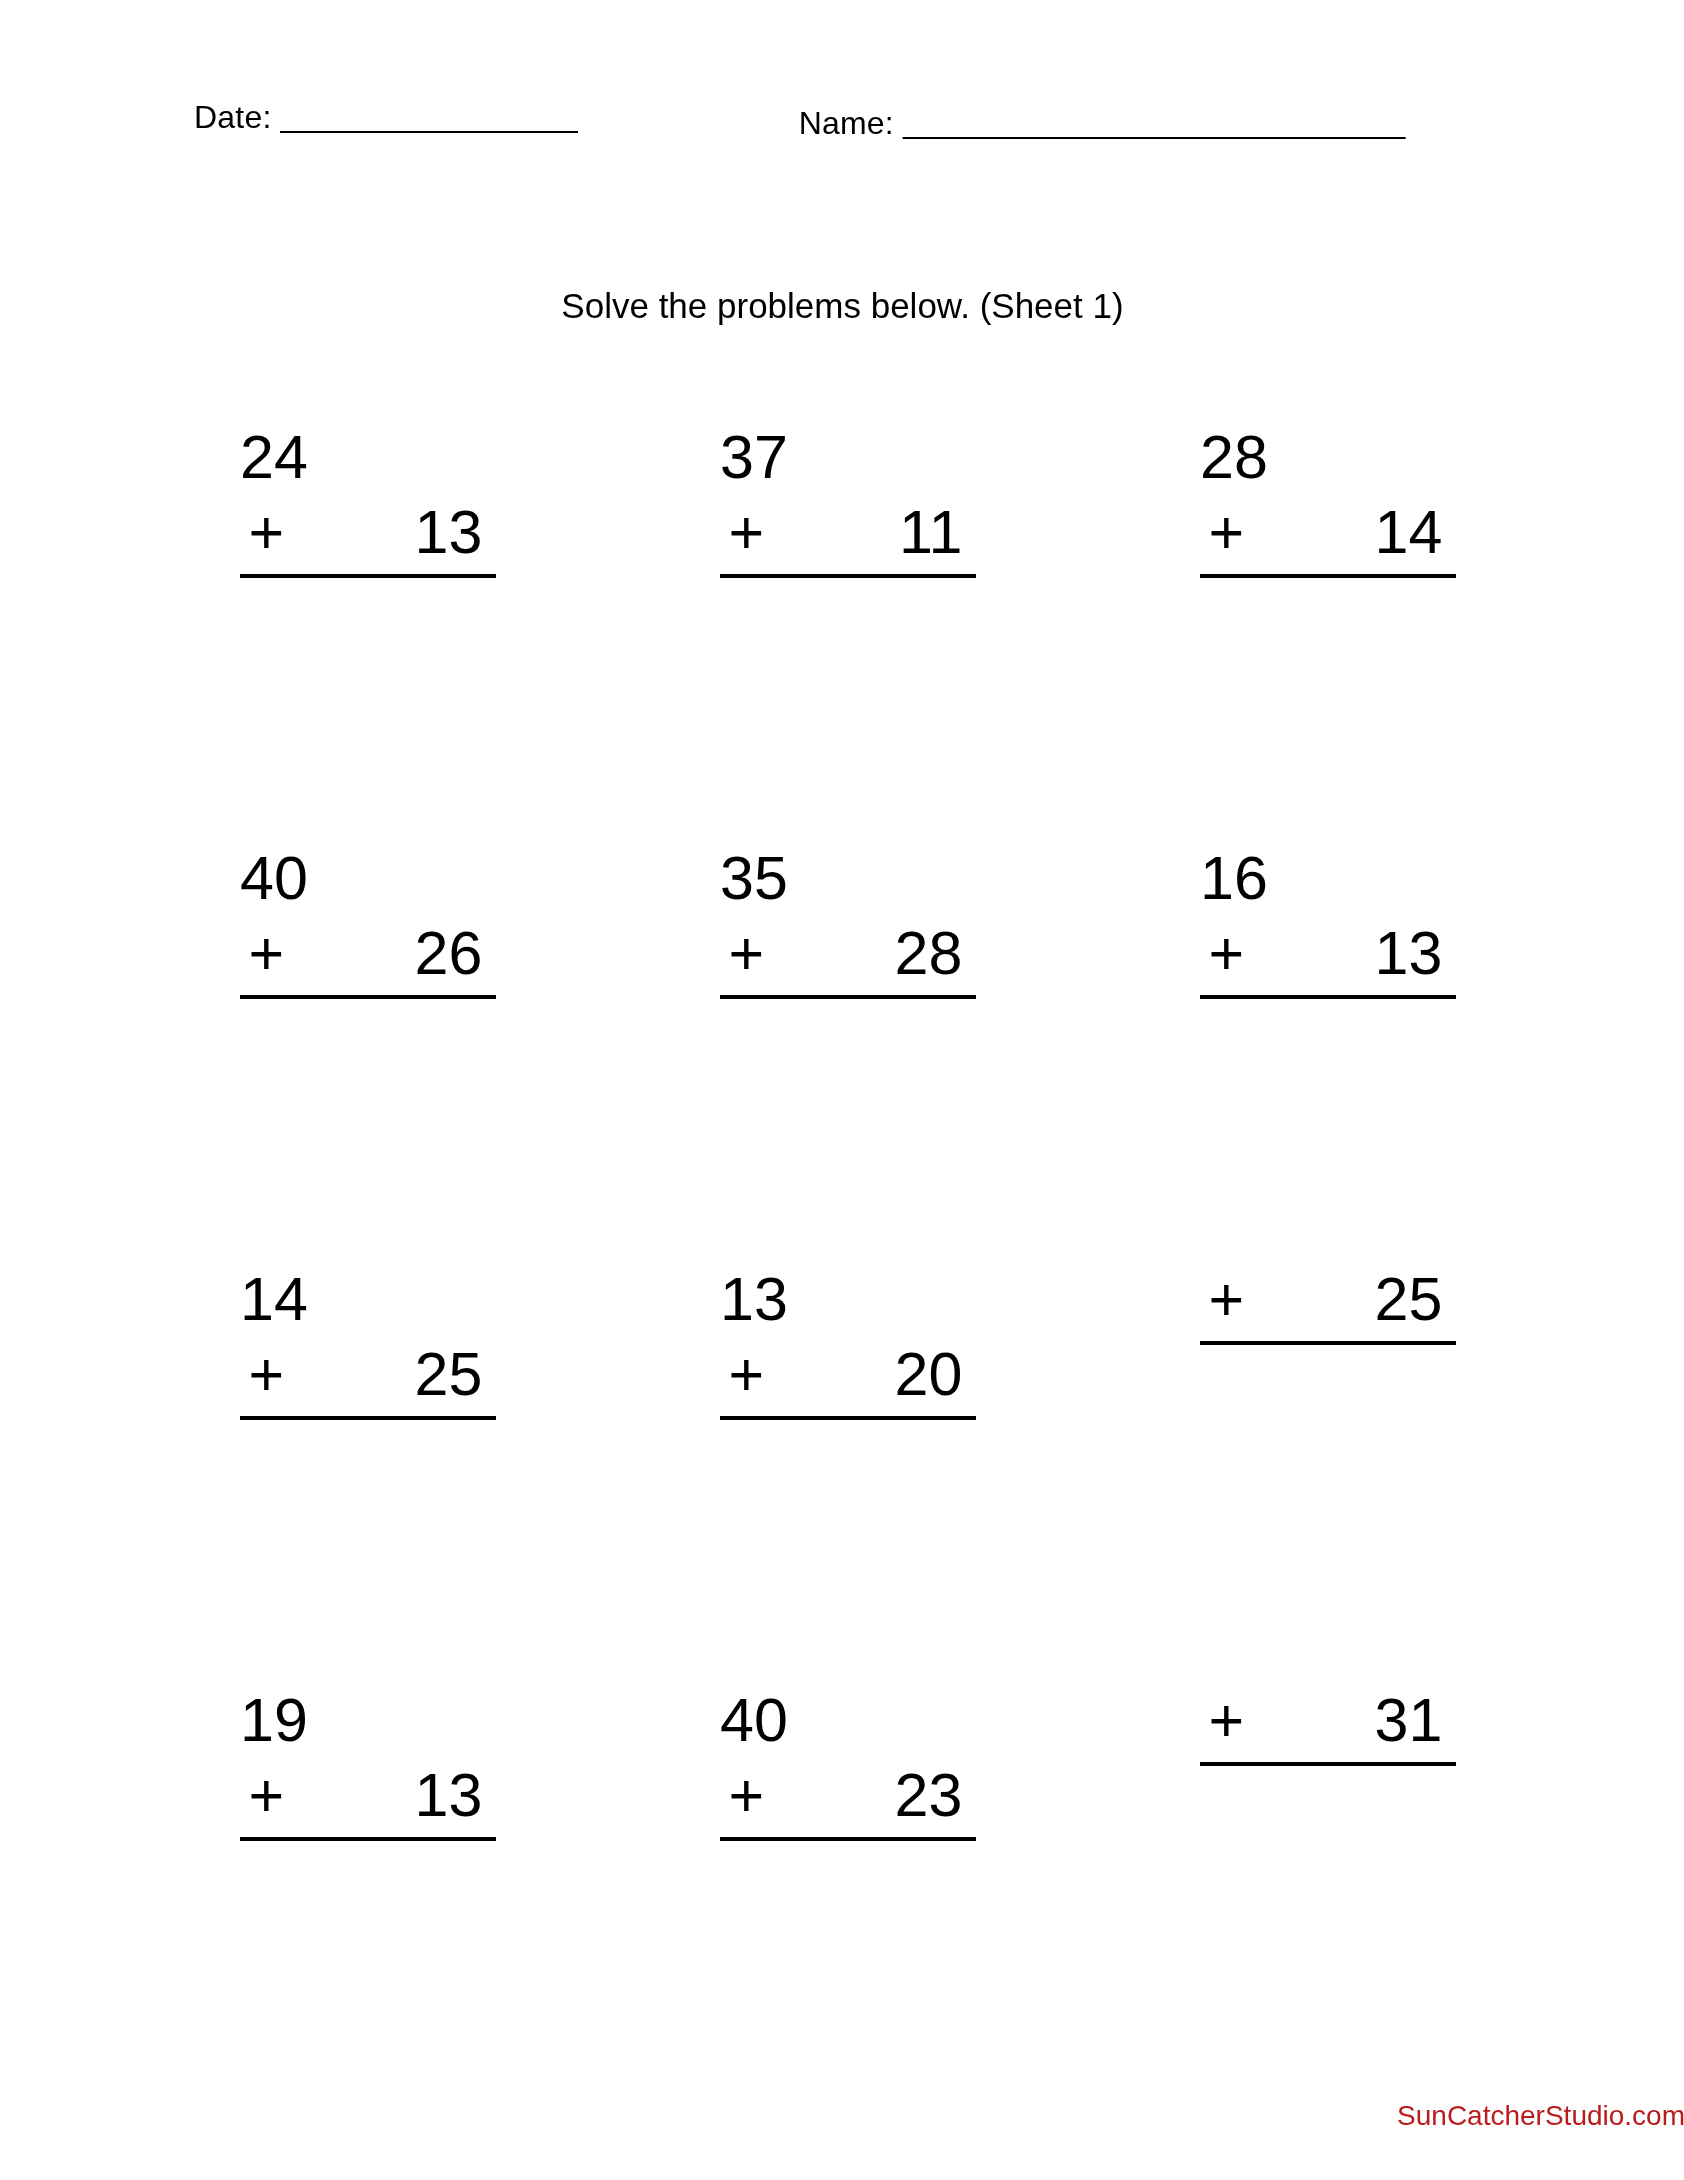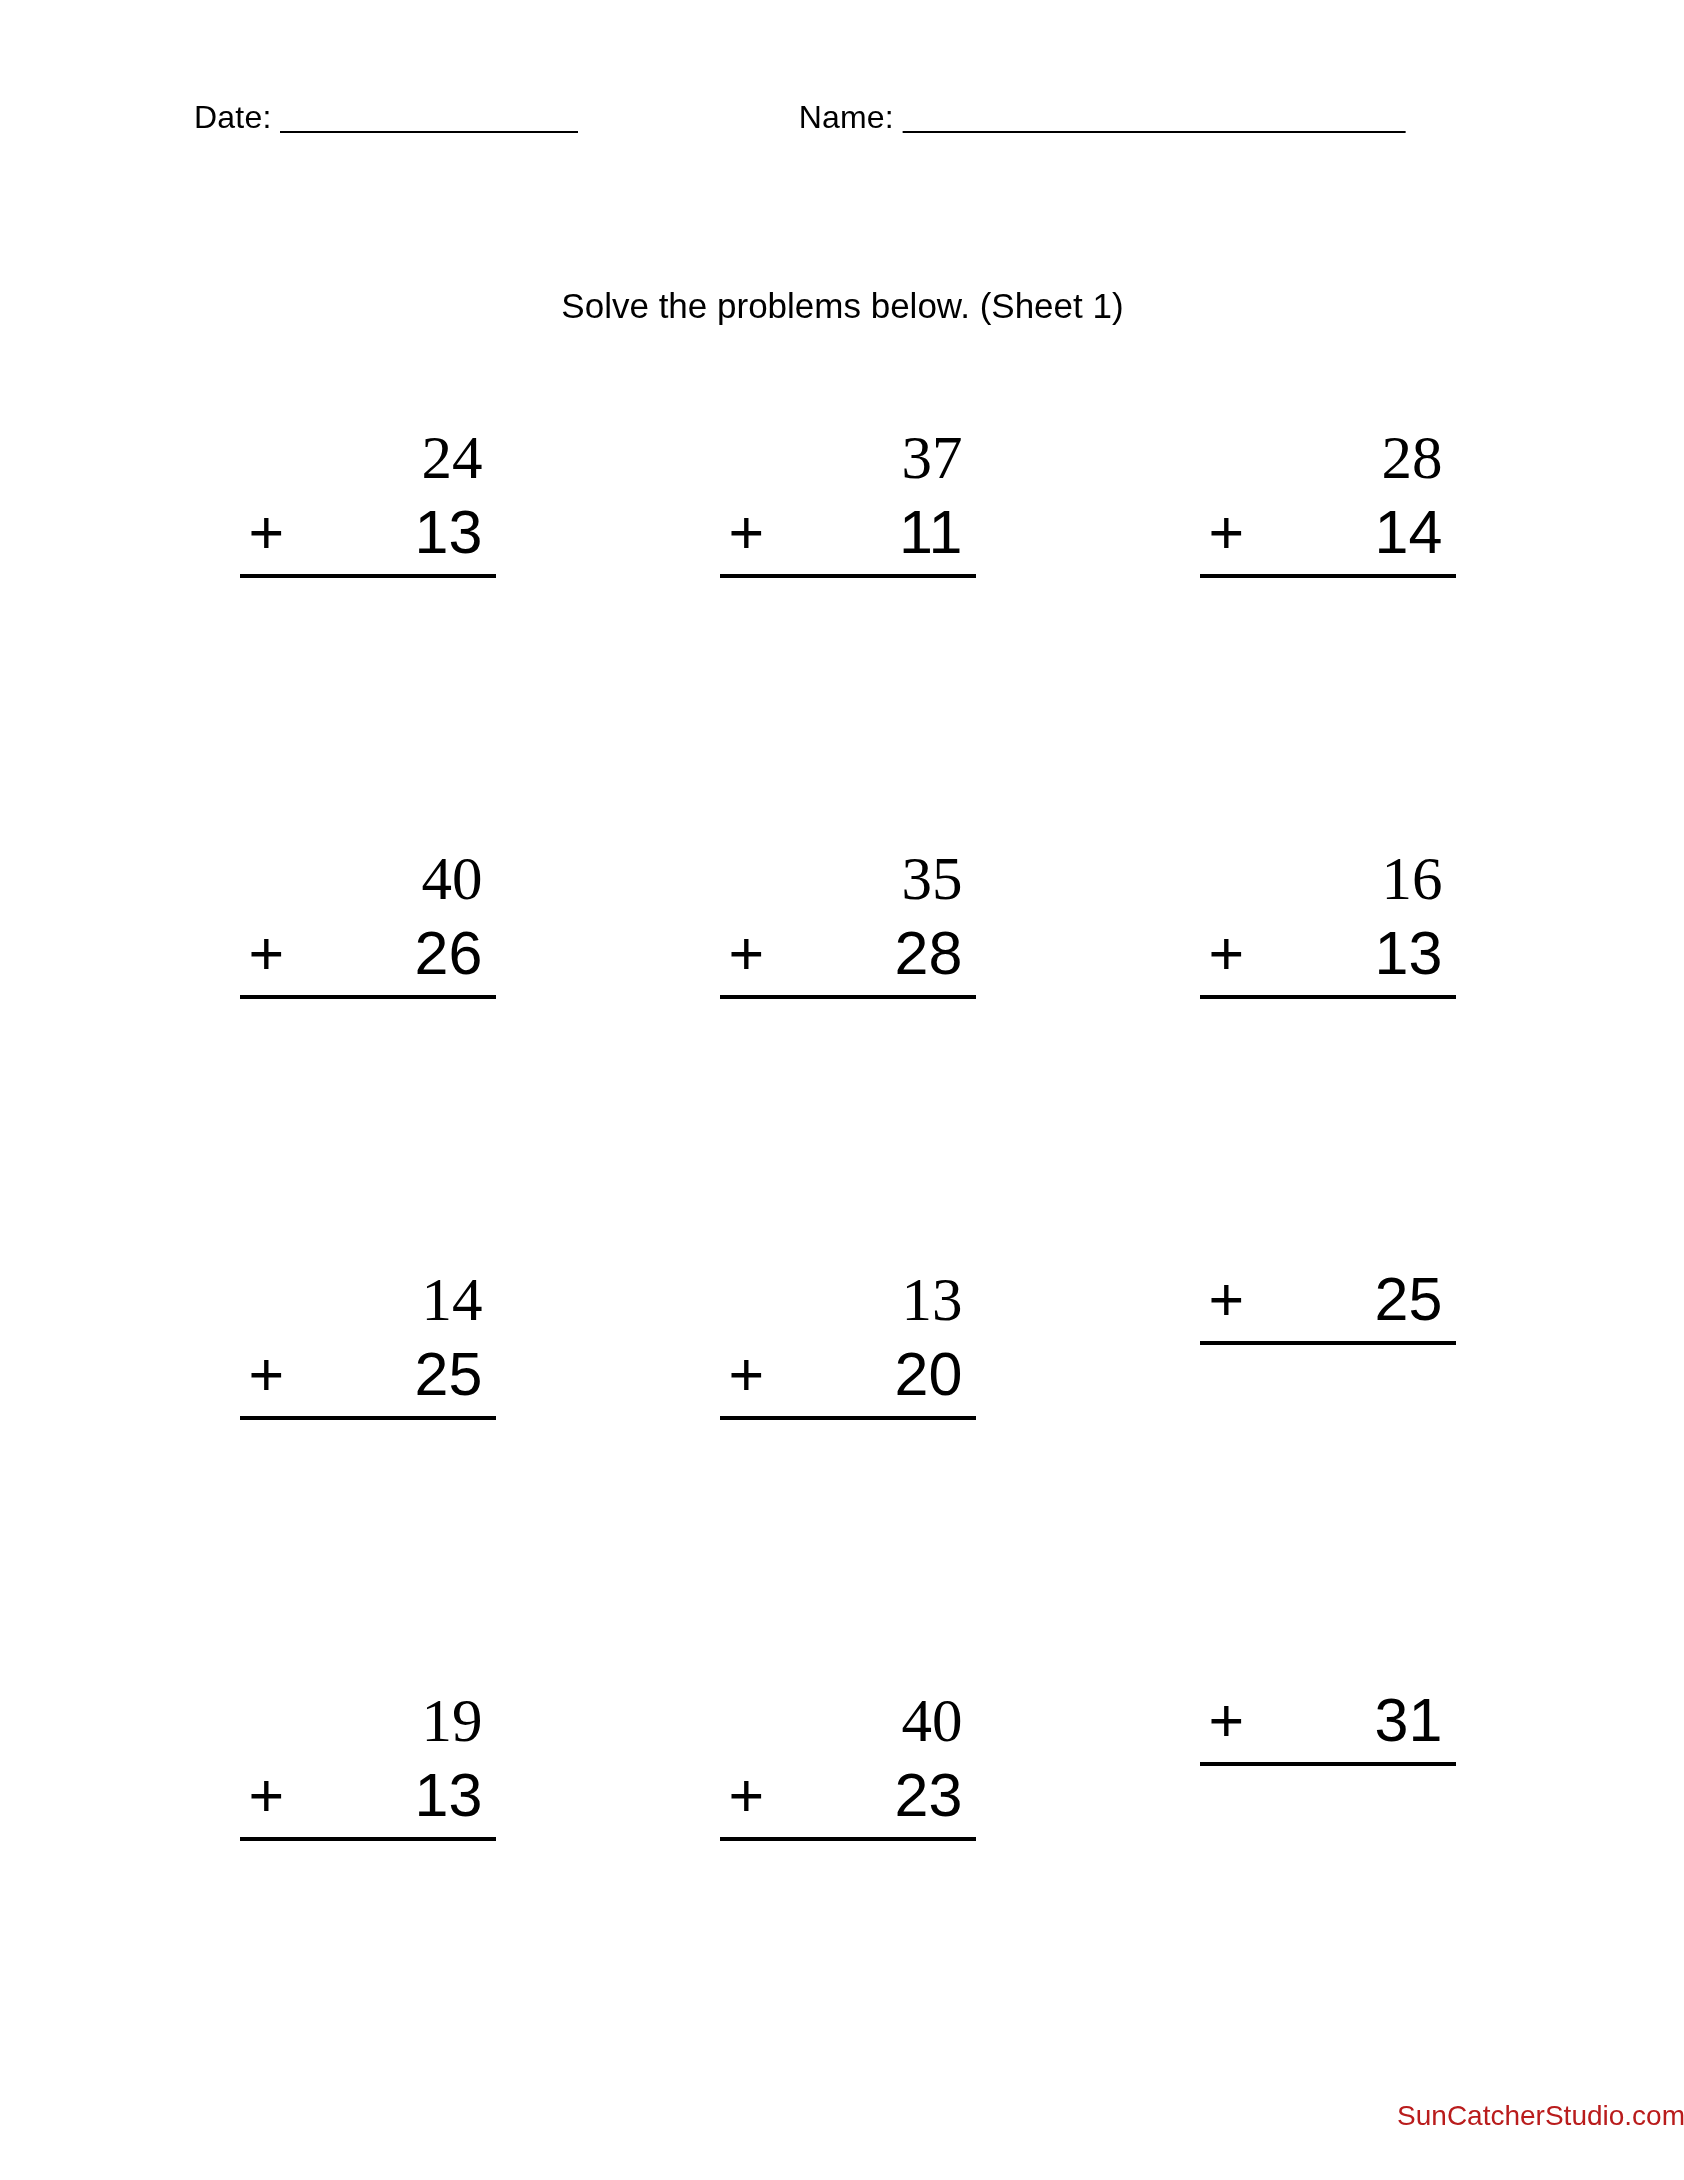--- a/index.html
+++ b/index.html
@@ -49,21 +49,21 @@
     height: 29px;
     margin-left: 8.5px;
   }
   .field-date {
     left: 194px;
     top: 0;
   }
   .field-date .field-rule { width: 298px; }
   .field-name {
     left: 1102px;
-    top: 0;
+    top: 6px;
     transform: translateX(-50%);
   }
   .field-name .field-rule { width: 503px; }
 
   
   .title {
     position: absolute;
     top: 175px;
     left: 0;
     width: 1685px;
@@ -97,23 +97,21 @@
   .problem {
     position: absolute;
     top: 20.4px;
     left: 50%;
     transform: translateX(-50%);
     width: 256px;
     font-size: 61px;
     line-height: 75px;
   }
   .addend-top {
-    text-align: right;
     padding-right: 13.6px;
-    font-family: Liberation Serif, serif;
   }
   .addend-bottom {
     display: flex;
     justify-content: space-between;
     align-items: baseline;
     padding-right: 13.6px;
     padding-left: 8.5px;
     border-bottom: 4.3px solid #000;
     padding-bottom: 3.4px;
   }

